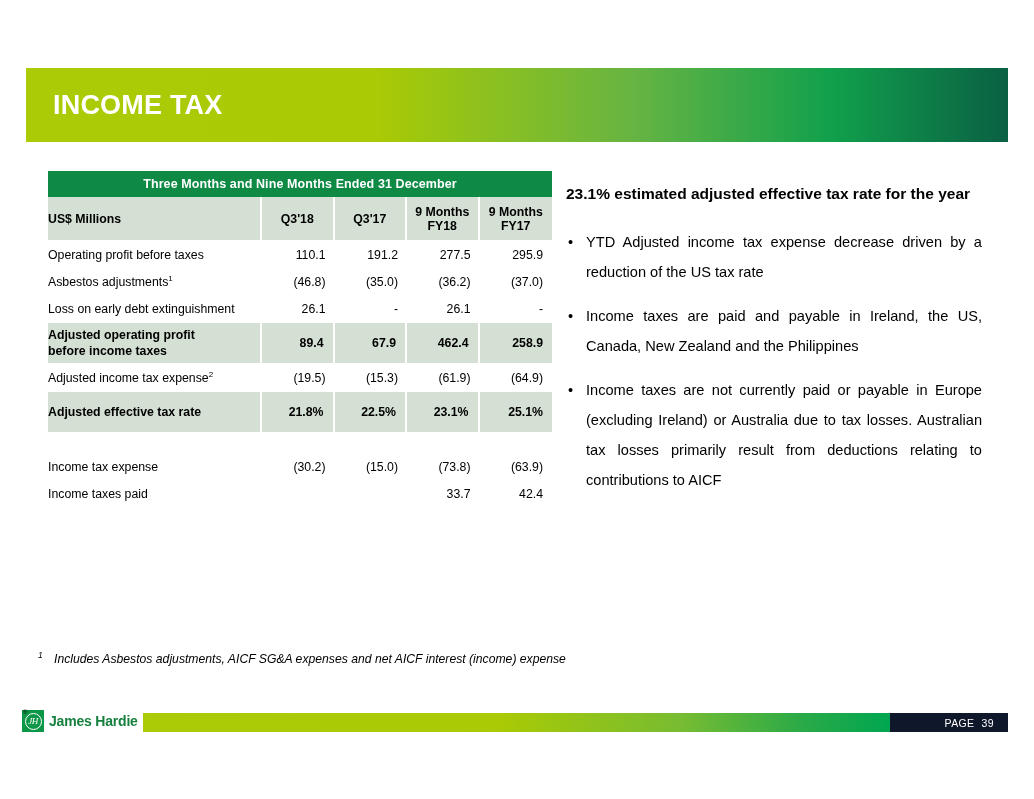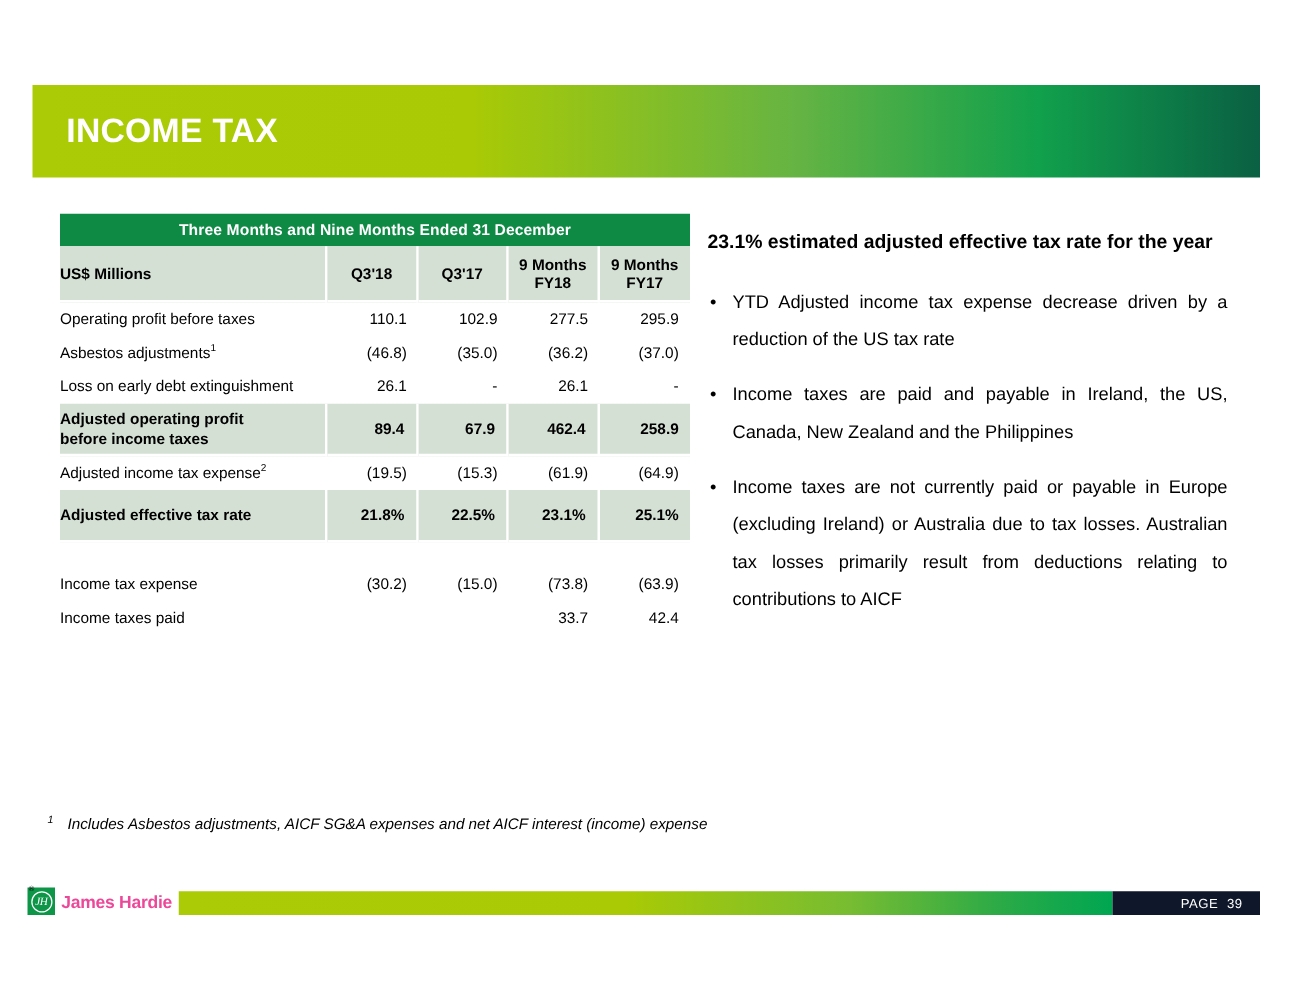--- a/index.html
+++ b/index.html
@@ -211,21 +211,21 @@
   .logo-reg {
     position: absolute;
     left: 23px;
     top: 709px;
     font-size: 6px;
     color: #000;
   }
   .logo-text {
     font-size: 14px;
     font-weight: bold;
-    color: #ec4899;
+    color: #15803d;
     letter-spacing: -0.2px;
   }
   .footer-bar {
     position: absolute;
     left: 143px;
     top: 713px;
     width: 747px;
     height: 19px;
     background: linear-gradient(to right, #AACB05 0%, #A9CA05 48%, #77BC32 72%, #2BAA47 88%, #00A651 100%);
   }
@@ -278,21 +278,21 @@
         <th class="hdr-cell num last">
           <div>9 Months</div>
           <div>FY17</div>
         </th>
       </tr>
     </thead>
     <tbody>
         <tr>
           <td class="row-cell label">Operating profit before taxes</td>
           <td class="row-cell num">110.1</td>
-          <td class="row-cell num">102.9</td>
+          <td class="row-cell num">191.2</td>
           <td class="row-cell num">277.5</td>
           <td class="row-cell num last">295.9</td>
         </tr>
         <tr>
           <td class="row-cell label">Asbestos adjustments<span class="sup">1</span></td>
           <td class="row-cell num">(46.8)</td>
           <td class="row-cell num">(35.0)</td>
           <td class="row-cell num">(36.2)</td>
           <td class="row-cell num last">(37.0)</td>
         </tr>

